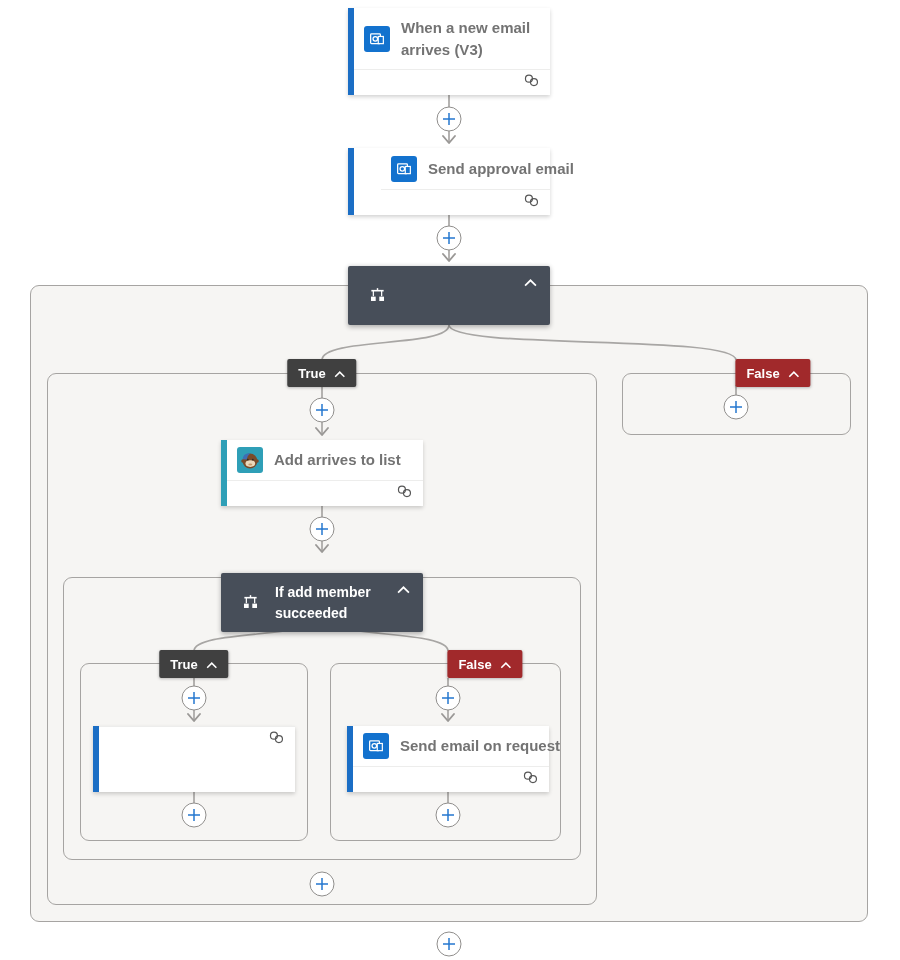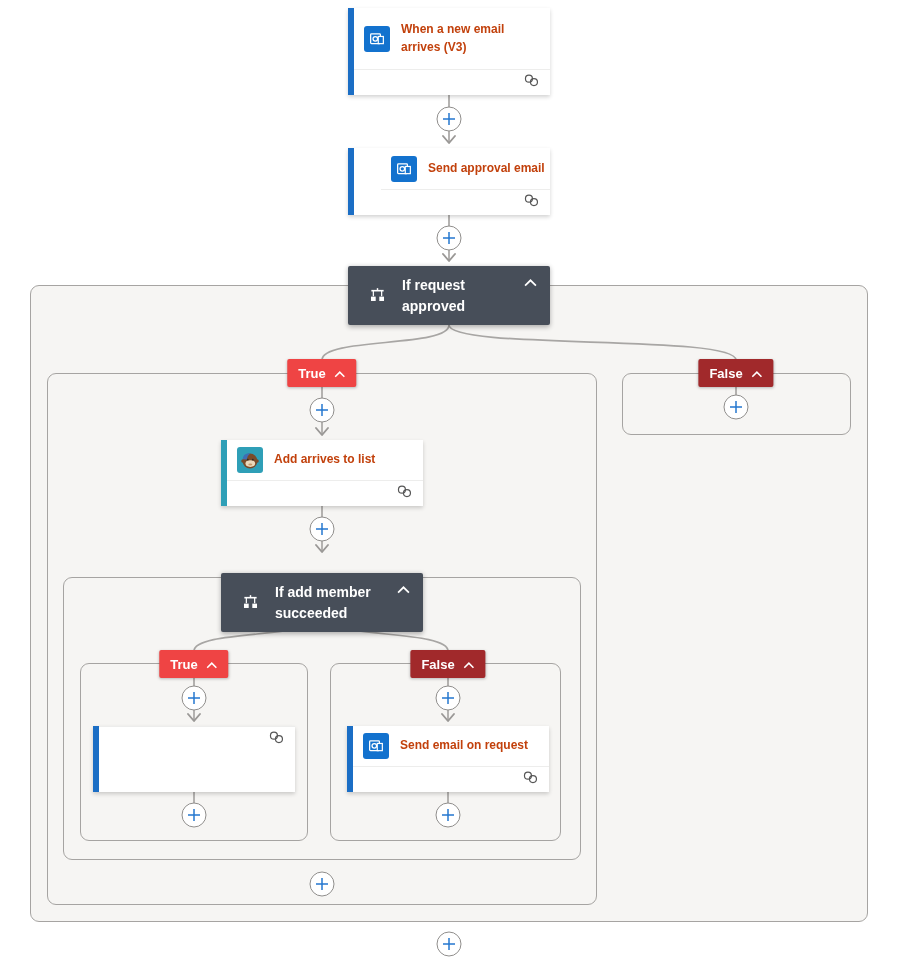--- a/index.html
+++ b/index.html
@@ -10,37 +10,37 @@
 
   
   svg.wires{position:absolute;left:0;top:0;z-index:2;pointer-events:none;}
 
   
   .action-card{position:absolute;z-index:3;background:#ffffff;box-shadow:0 1.5px 4px rgba(0,0,0,.18);display:flex;flex-direction:column;box-sizing:border-box;}
   .card-accent{position:absolute;left:0;top:0;bottom:0;width:6px;}
   .accent-blue{background:#1b6ec5;}
   .accent-teal{background:#2f9fb7;}
   .card-main{flex:1;display:flex;align-items:center;padding-left:16px;gap:11px;}
-  .card-title{font-size:12px;font-weight:700;color:#c2410c;line-height:1.45;white-space:nowrap;}
+  .card-title{font-size:15px;font-weight:700;color:#737373;line-height:1.45;white-space:nowrap;}
   .card-title.wrap{white-space:normal;width:146px;}
   .card-footer{height:25px;border-top:1px solid #ededec;margin-left:6px;display:flex;align-items:center;justify-content:flex-end;padding-right:10px;}
   .app-icon{width:26px;height:26px;border-radius:3px;flex:0 0 26px;display:flex;align-items:center;justify-content:center;}
   .app-icon.outlook{background:#1372ce;}
   .app-icon.mailchimp{background:#2f9fb7;}
 
   
   .condition-card{position:absolute;z-index:3;background:#474e59;color:#fff;border-radius:2px;box-shadow:0 1.5px 5px rgba(0,0,0,.3);display:flex;align-items:center;box-sizing:border-box;padding-left:20px;}
   .cond-icon{margin-right:15px;display:flex;}
   .cond-title{font-size:14px;font-weight:700;line-height:21px;width:120px;}
   .cond-chevron{position:absolute;right:13px;top:13px;display:flex;cursor:pointer;}
 
   
   .branch-badge{position:absolute;z-index:4;transform:translateX(-50%);height:28px;display:inline-flex;align-items:center;gap:9px;padding:0 11px;color:#fff;font-size:13px;font-weight:700;border-radius:2px;box-shadow:0 1px 3px rgba(0,0,0,.25);cursor:pointer;}
-  .badge-true{background:#ef4444;}
-  .badge-false{background:#a1292b;}
+  .badge-true{background:#404040;}
+  .badge-false{background:#a1292b;margin-left:37px;}
 
   
   .plus-btn{position:absolute;z-index:4;width:25px;height:25px;border-radius:50%;background:#fff;border:1.4px solid #908e8c;box-sizing:border-box;transform:translate(-50%,-50%);display:flex;align-items:center;justify-content:center;cursor:pointer;}
 </style>
 </head>
 <body>
 
 <div class="canvas">
 
   <div class="scope" style="left:30px;top:285px;width:838px;height:637px;"></div>
@@ -126,21 +126,20 @@
           <g stroke="#fff" fill="none">
             <path d="M10 1.2 V3.6" stroke-width="1.5"></path>
             <path d="M3.5 3.9 H16.5" stroke-width="1.7"></path>
             <path d="M5.6 3.9 V9.8" stroke-width="1.3"></path>
             <path d="M14.4 3.9 V9.8" stroke-width="1.3"></path>
           </g>
           <rect x="3.1" y="10.2" width="5" height="4.6" fill="#fff"></rect>
           <rect x="11.9" y="10.2" width="5" height="4.6" fill="#fff"></rect>
         </svg>
     </span>
-    <span class="cond-title">If request approved</span>
     <span class="cond-chevron">
       <svg width="13" height="8" viewBox="0 0 12 7">
           <path d="M1 6 L6 1 L11 6" fill="none" stroke="#fff" stroke-width="1.6"></path>
         </svg>
     </span>
   </div>
 
   <div class="branch-badge badge-true" style="left:322px;top:359px;">
     <span>True</span>
     <span><svg width="11" height="7" viewBox="0 0 12 7">

